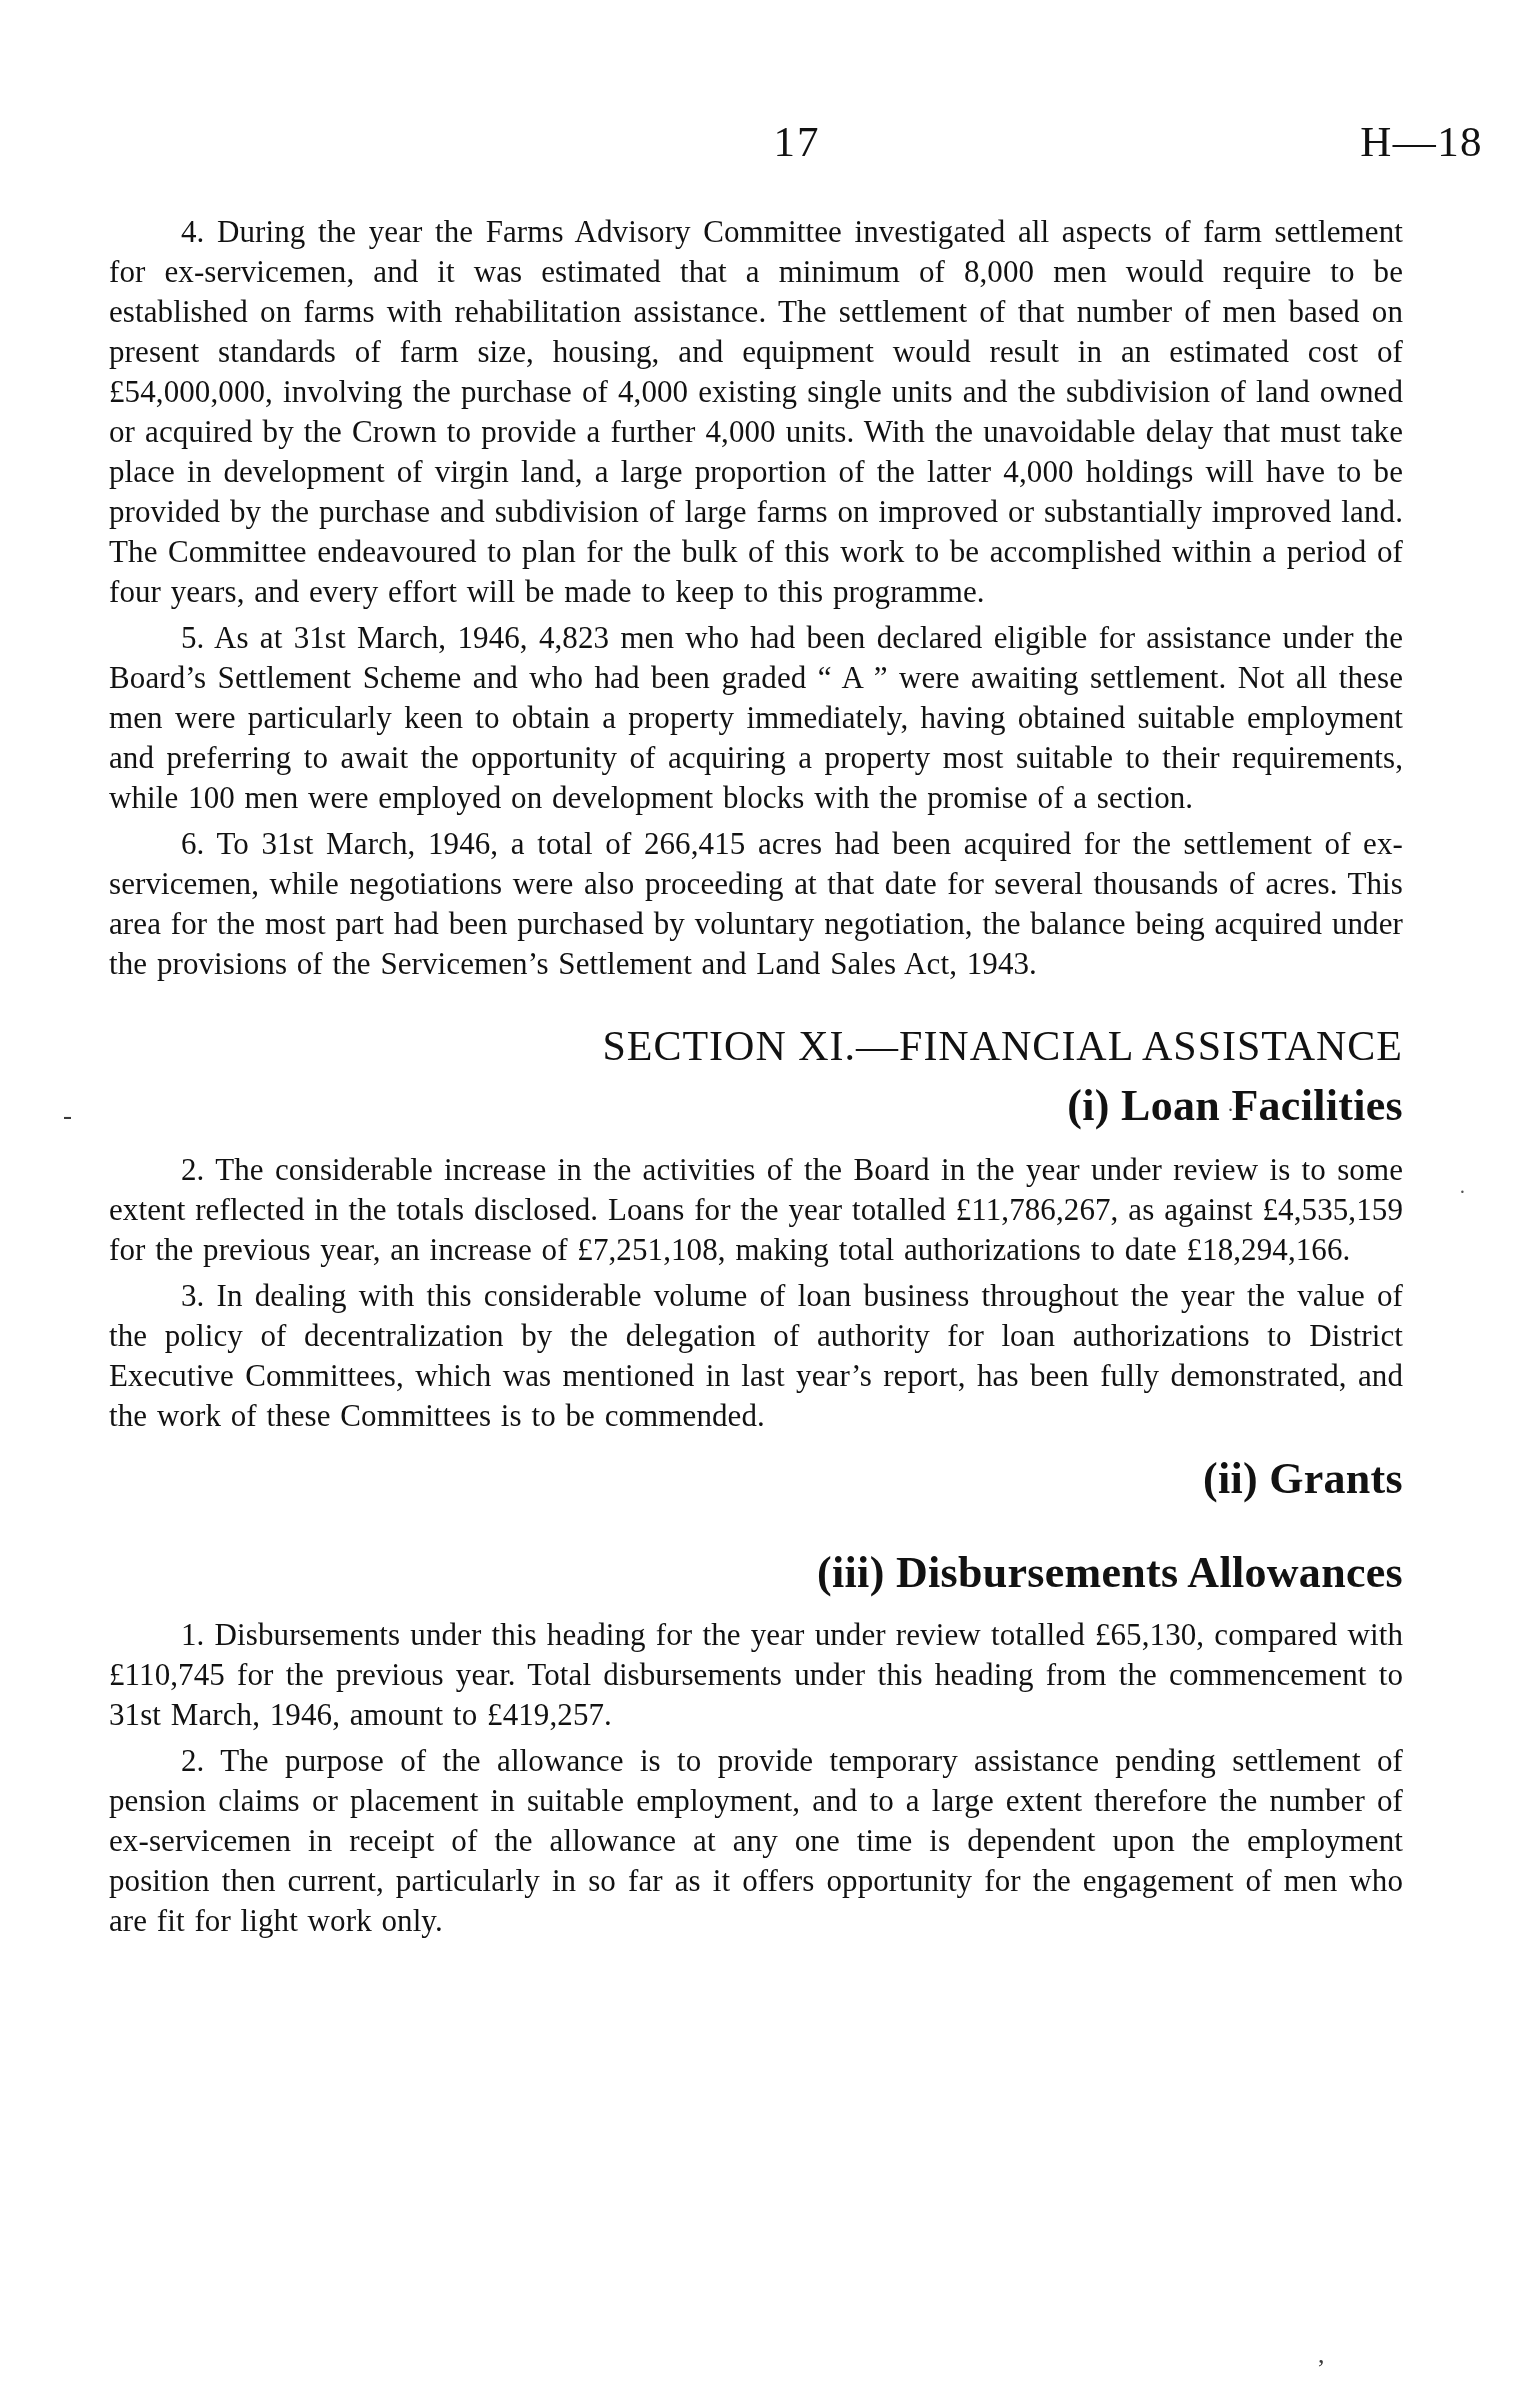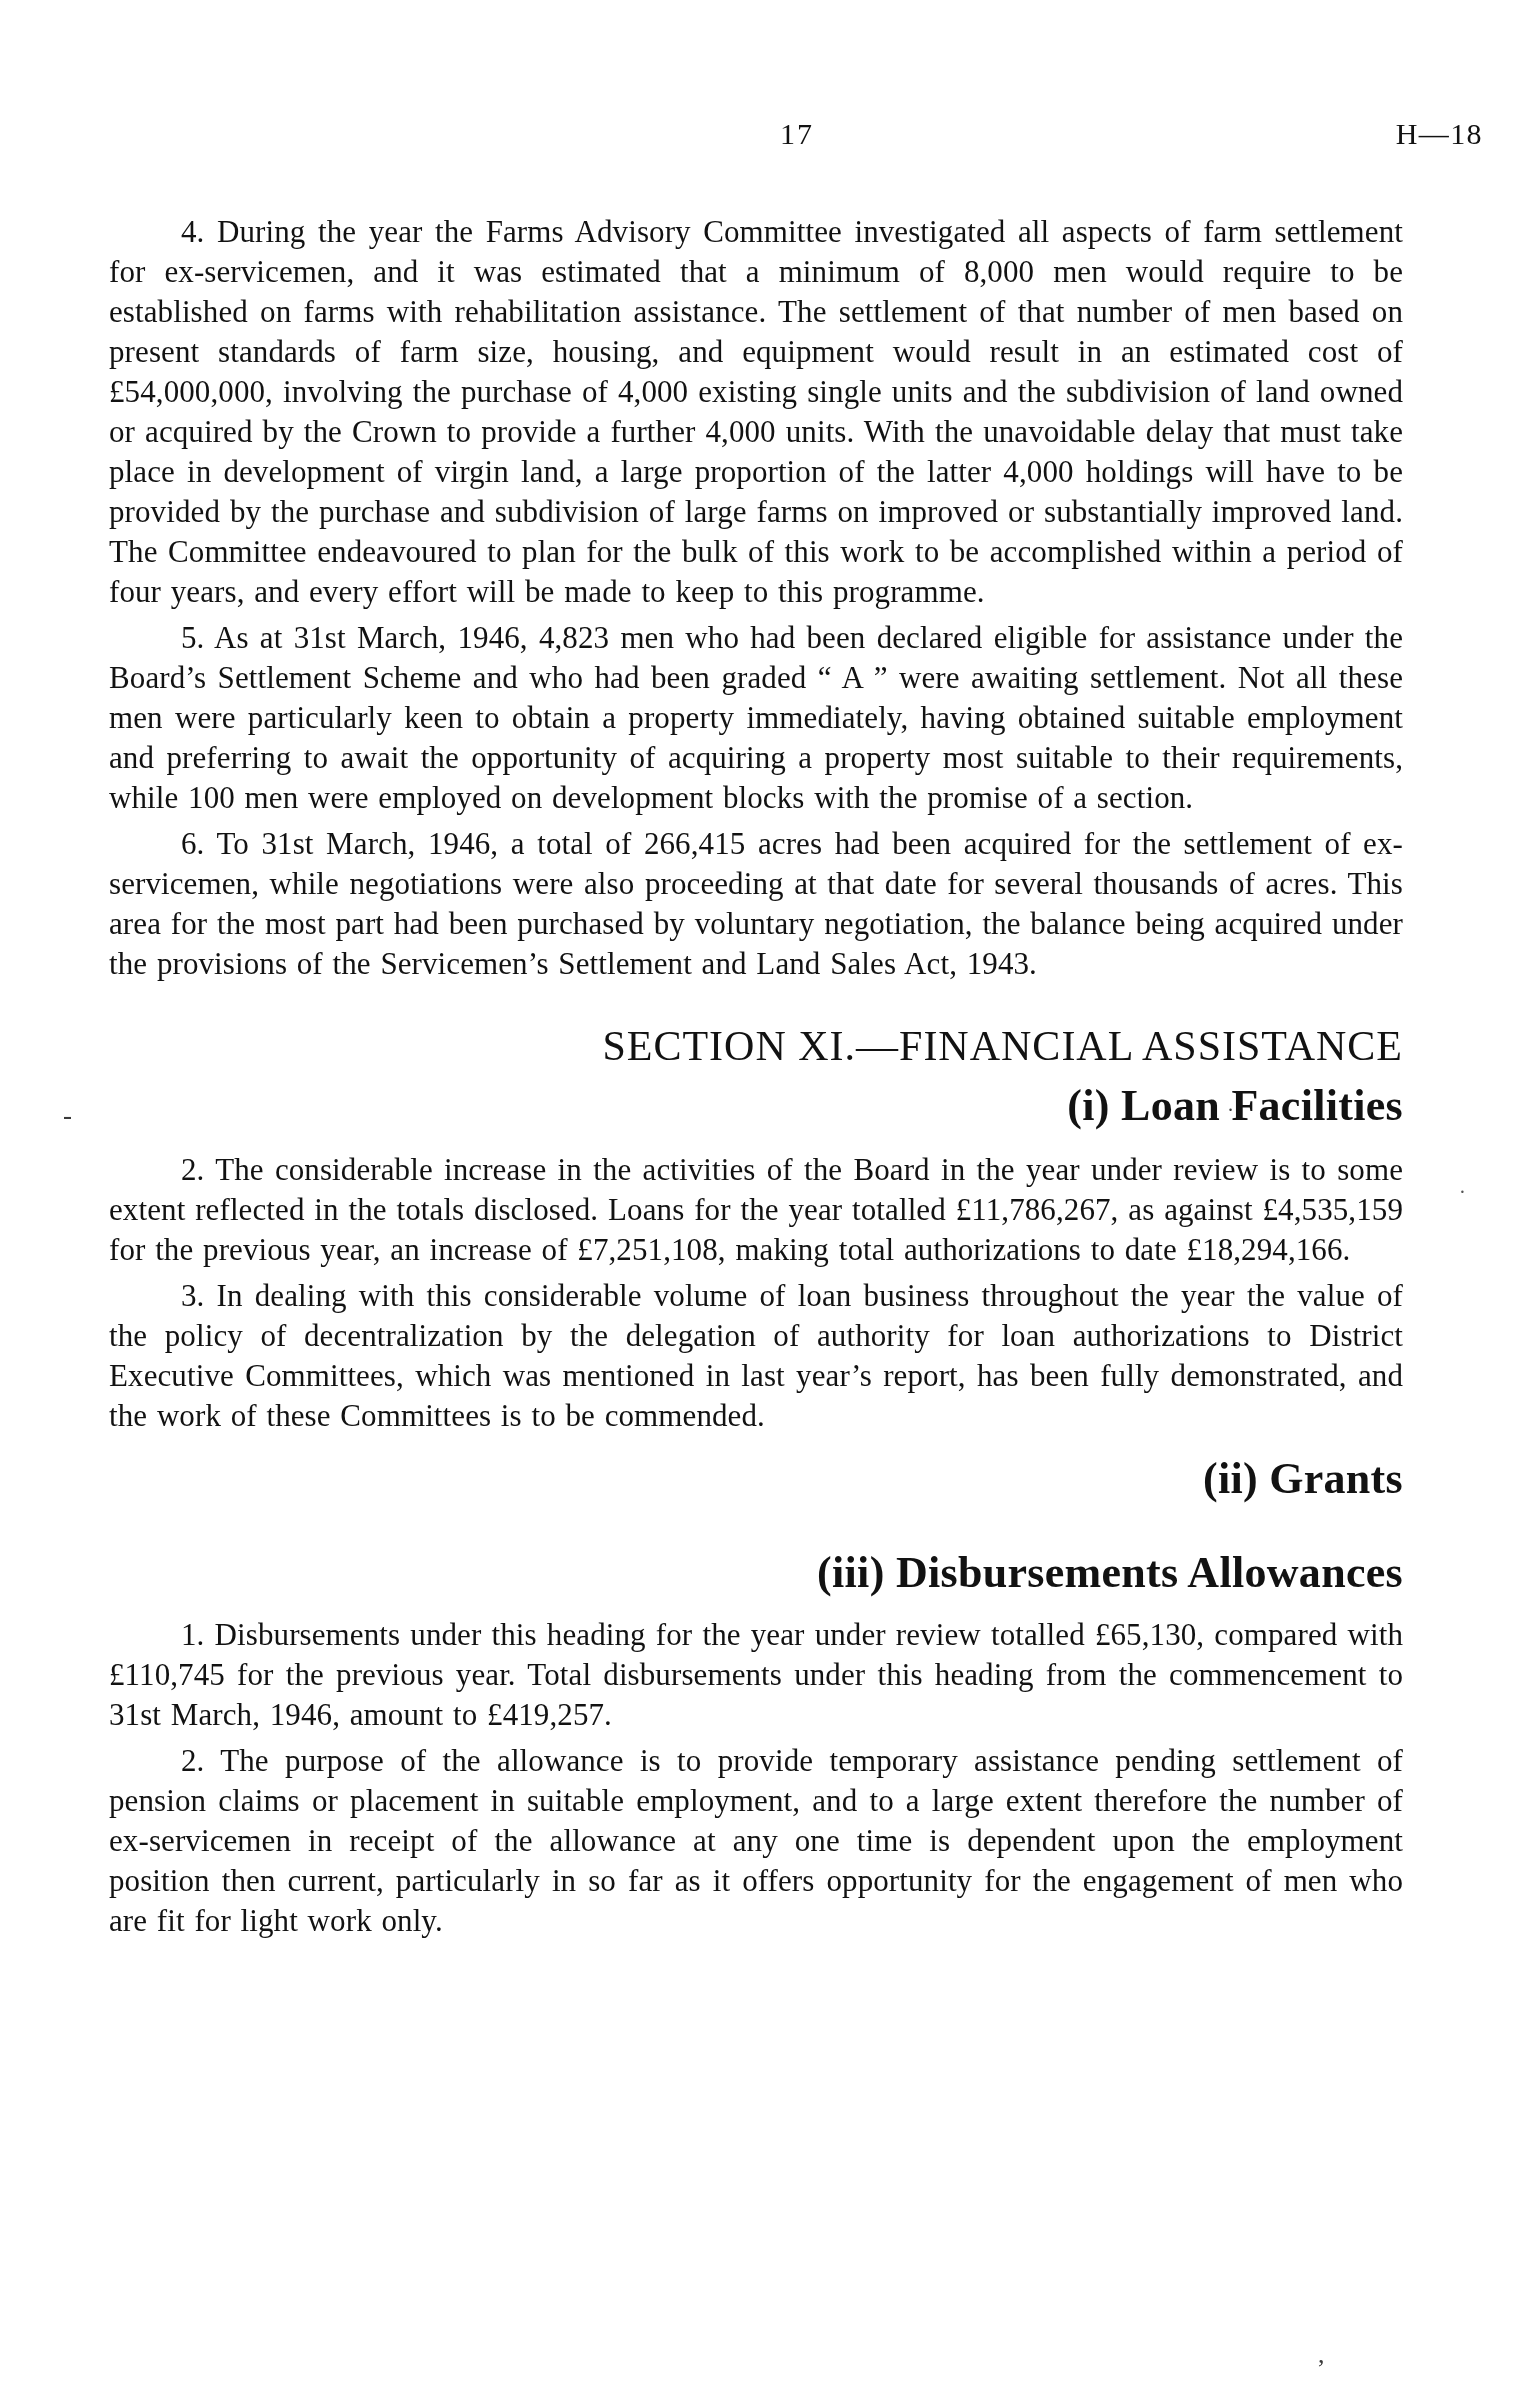--- a/index.html
+++ b/index.html
@@ -12,21 +12,21 @@
     overflow: hidden;
   }
   .page {
     position: absolute; inset: 0;
     padding: 117px 111px 0 109px;
   }
   .page-header {
     position: relative;
     height: 39px;
     margin-bottom: 56px;
-    font-size: 30px;
+    font-size: 43px;
     font-weight: normal;
   }
   .page-number {
     position: absolute; left: 0; right: -82px;
     text-align: center;
     letter-spacing: 2px;
   }
   .doc-ref {
     position: absolute; right: -80px; top: 0;
     letter-spacing: 1.4px;

